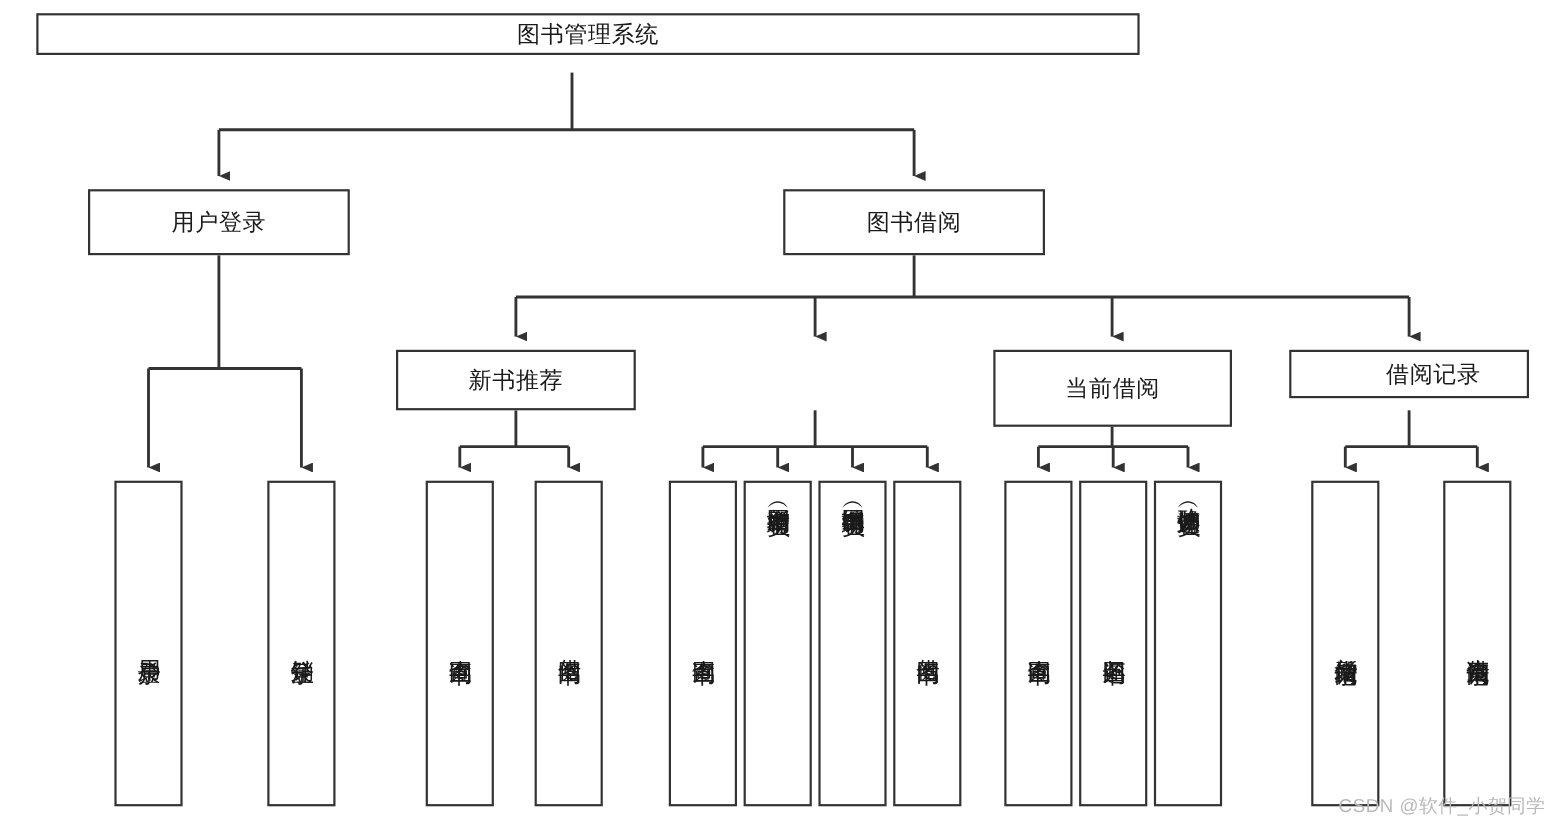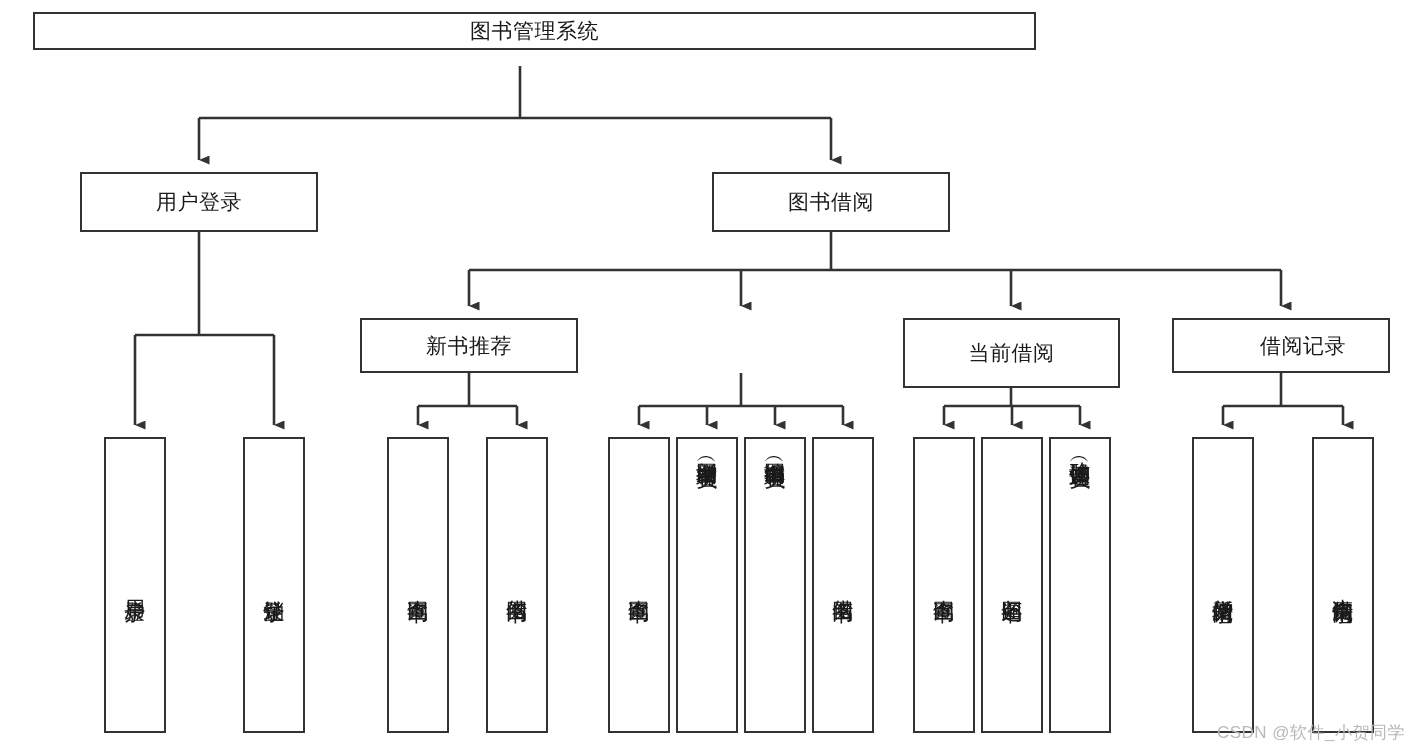--- a/index.html
+++ b/index.html
@@ -143,21 +143,21 @@
 
   <div class="node h" style="left:360px; top:318px; width:218px; height:55px;">
     <span>新书推荐</span>
   </div>
 
 
   <div class="node h" style="left:903px; top:318px; width:217px; height:70px;">
     <span>当前借阅</span>
   </div>
 
-  <div class="node h" style="left:1172px; top:318px; width:218px; height:55px;padding-left:44px;">
+  <div class="node h" style="left:1172px; top:318px; width:218px; height:44px;padding-left:44px;">
     <span>借阅记录</span>
   </div>
 
   <div class="leaf mid" style="left:104px; top:437px; width:62px; height:296px;">
     <span class="vtext">用户登录</span>
   </div>
   <div class="leaf mid" style="left:243px; top:437px; width:62px; height:296px;">
     <span class="vtext">注销登录</span>
   </div>
 

